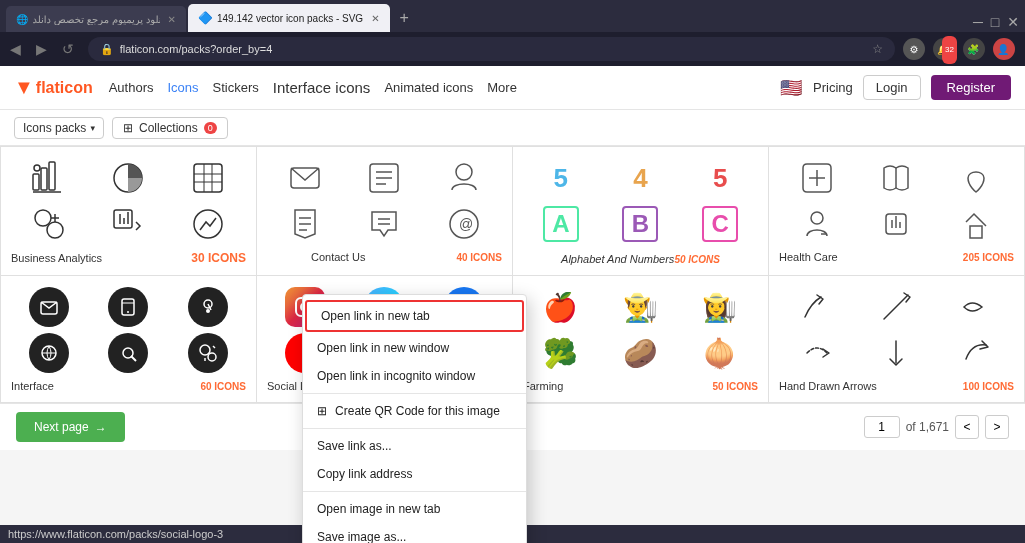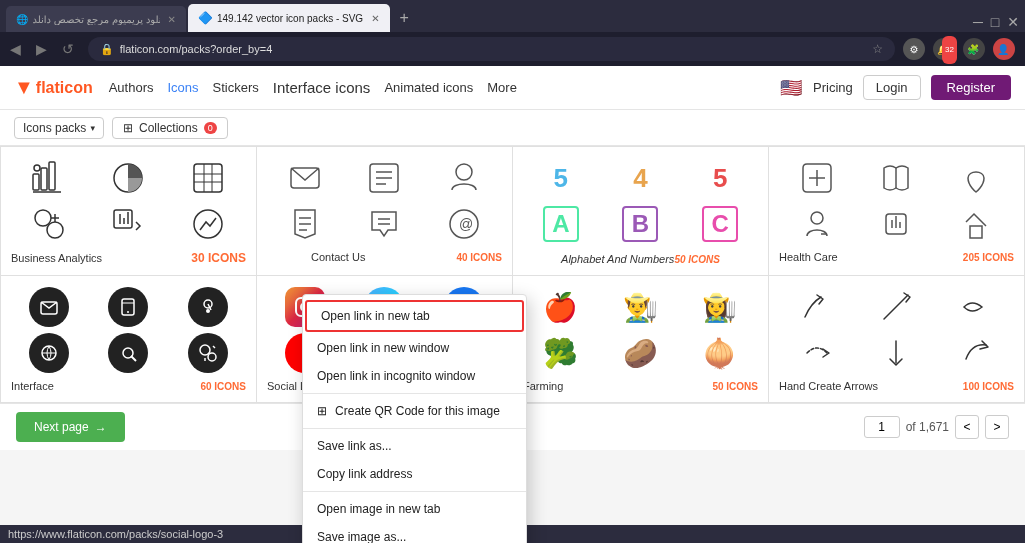--- a/index.html
+++ b/index.html
@@ -341,21 +341,21 @@
         <svg width="36" height="36" viewBox="0 0 36 36">
             <path d="M18 6 L18 28" fill="none" stroke="#333" stroke-width="1.5" stroke-linecap="round"></path>
             <path d="M12 24 L18 30 L24 24" fill="none" stroke="#333" stroke-width="1.5" stroke-linecap="round" stroke-linejoin="round"></path>
           </svg>
         <svg width="36" height="36" viewBox="0 0 36 36">
             <path d="M8 24 Q14 8 28 10" fill="none" stroke="#333" stroke-width="1.5" stroke-linecap="round"></path>
             <path d="M24 6 L30 12 L22 14" fill="none" stroke="#333" stroke-width="1.5" stroke-linecap="round" stroke-linejoin="round"></path>
           </svg>
       </div>
       <div style="display:flex; justify-content:space-between; align-items:center; margin-top:6px;">
-        <span style="font-size:11px; color:#333; font-weight:500;">Hand Create Arrows</span>
+        <span style="font-size:11px; color:#333; font-weight:500;">Hand Drawn Arrows</span>
         <span style="font-size:10px; color:#ff6b35; font-weight:bold;">100 ICONS</span>
       </div>
     </div>
 
   </div>
 
   <div style="display:flex; justify-content:space-between; align-items:center; padding:8px 16px; background:#fff; border-top:1px solid #e5e5e5;">
 
     <button style="background:#4caf50; color:#fff; border:none; padding:8px 18px; border-radius:4px; font-size:12px; cursor:pointer; display:flex; align-items:center; gap:6px;">
       <span>Next page</span>

